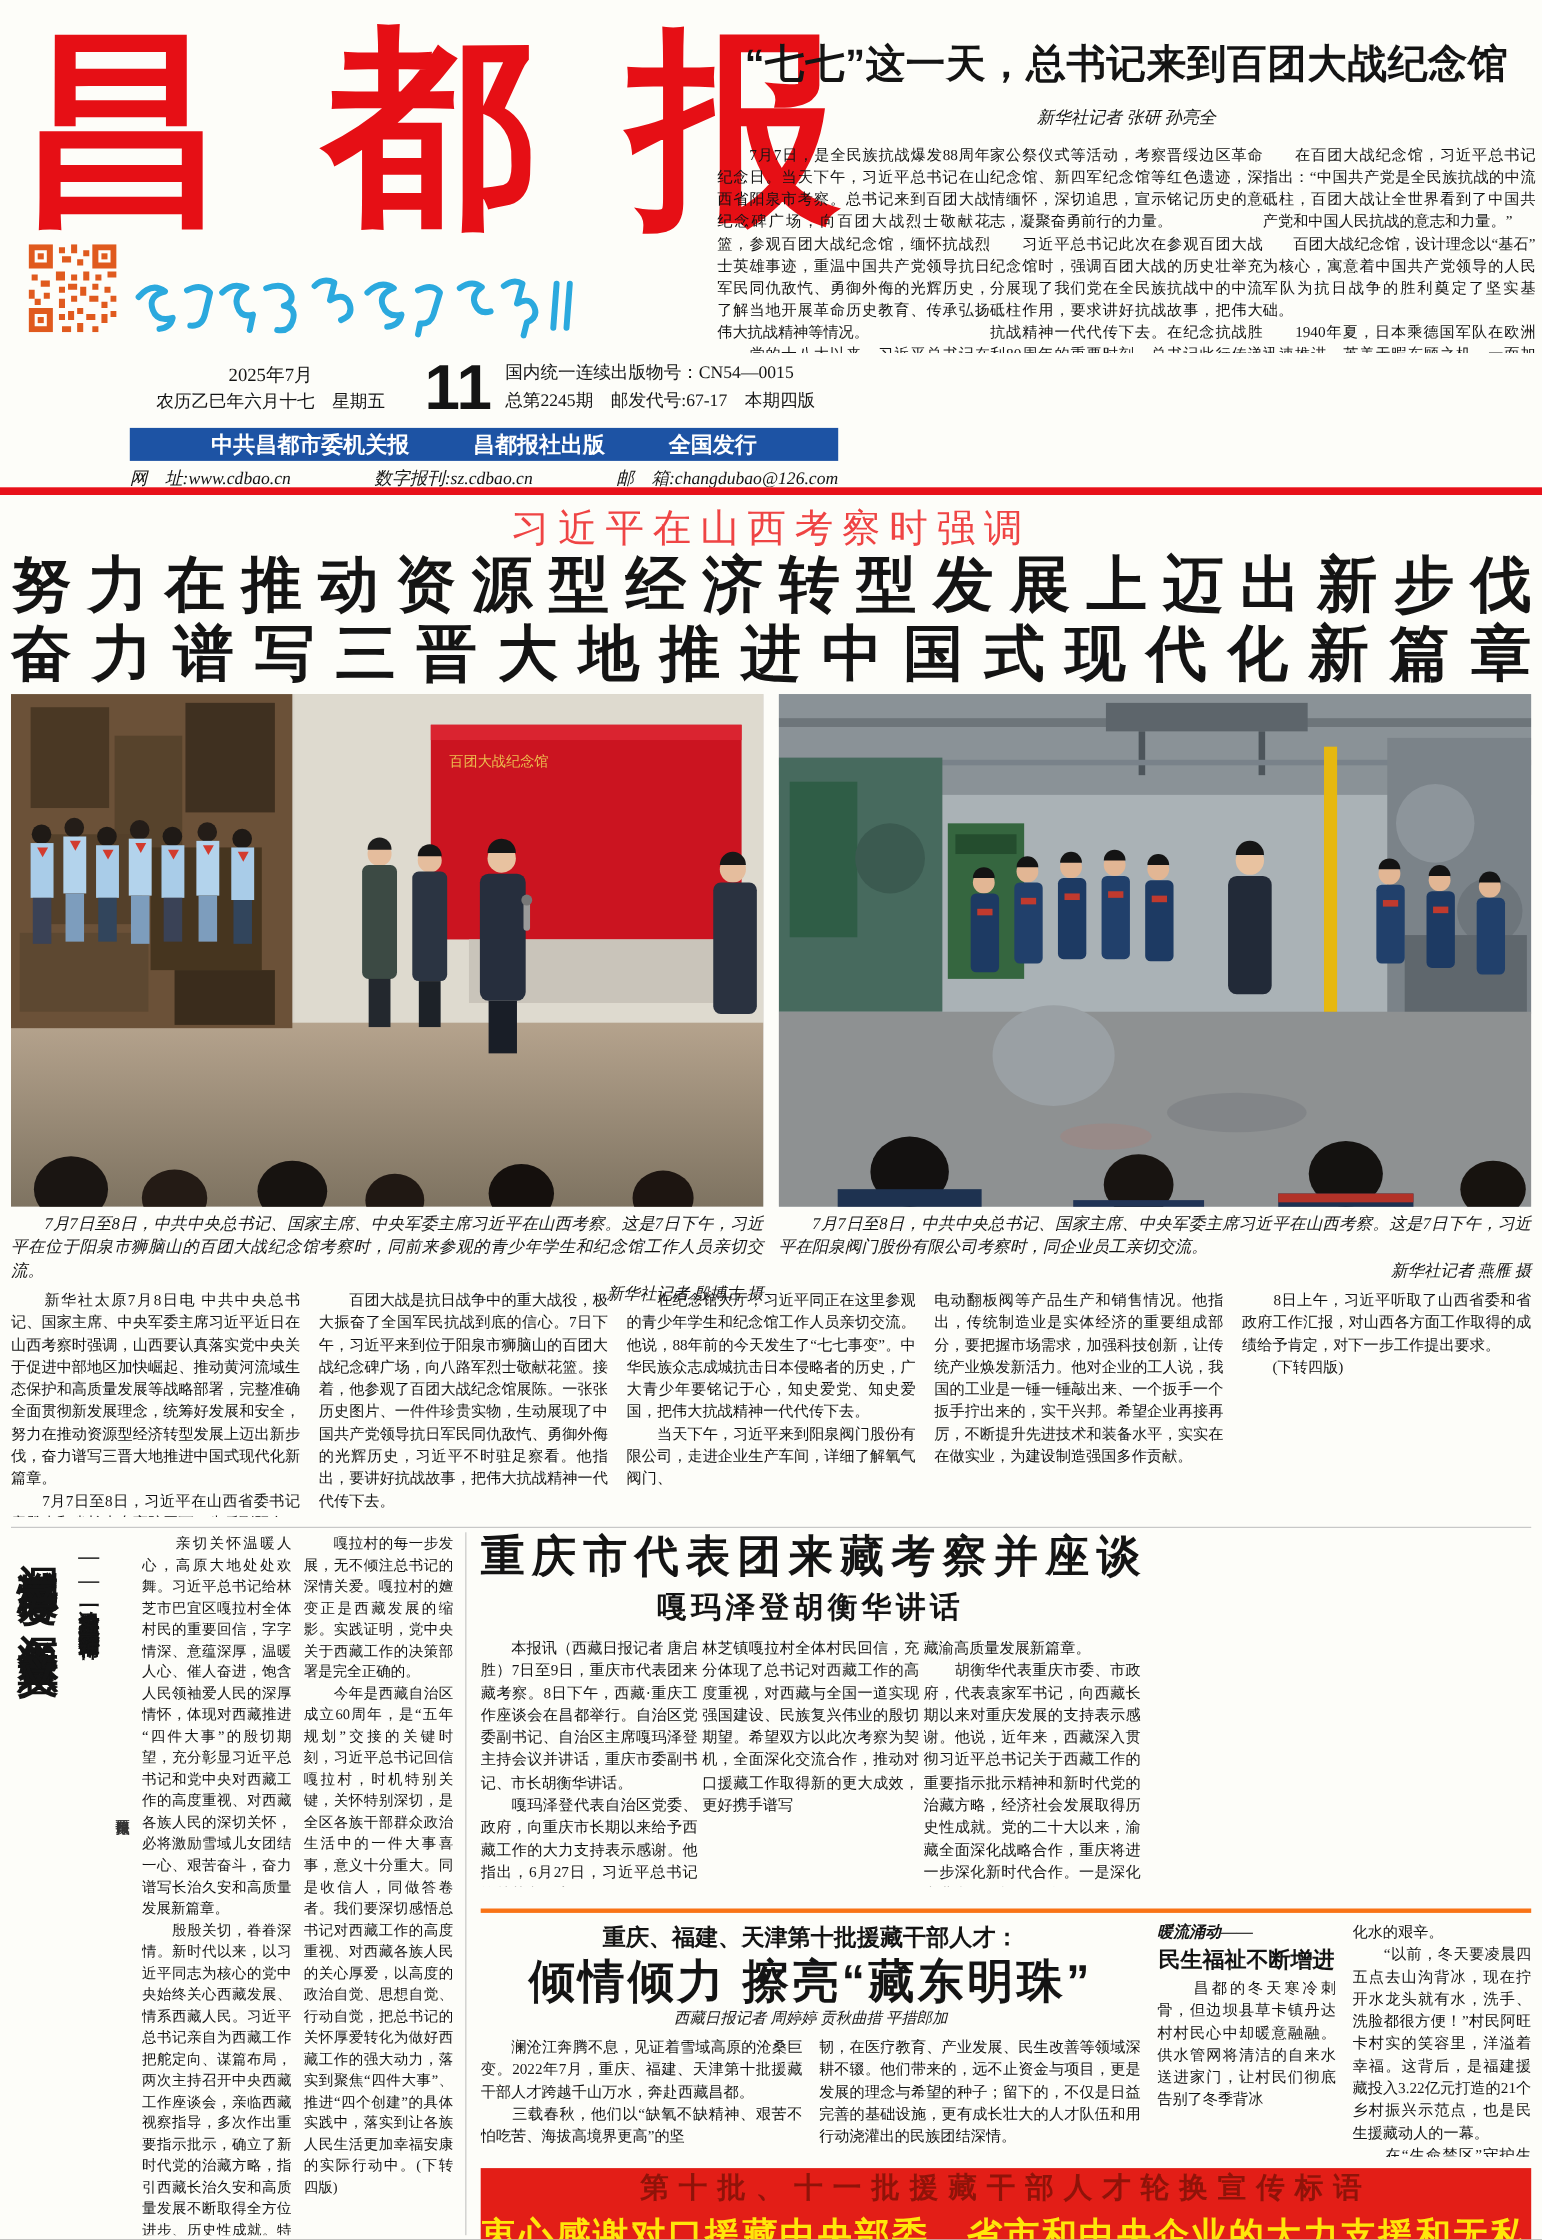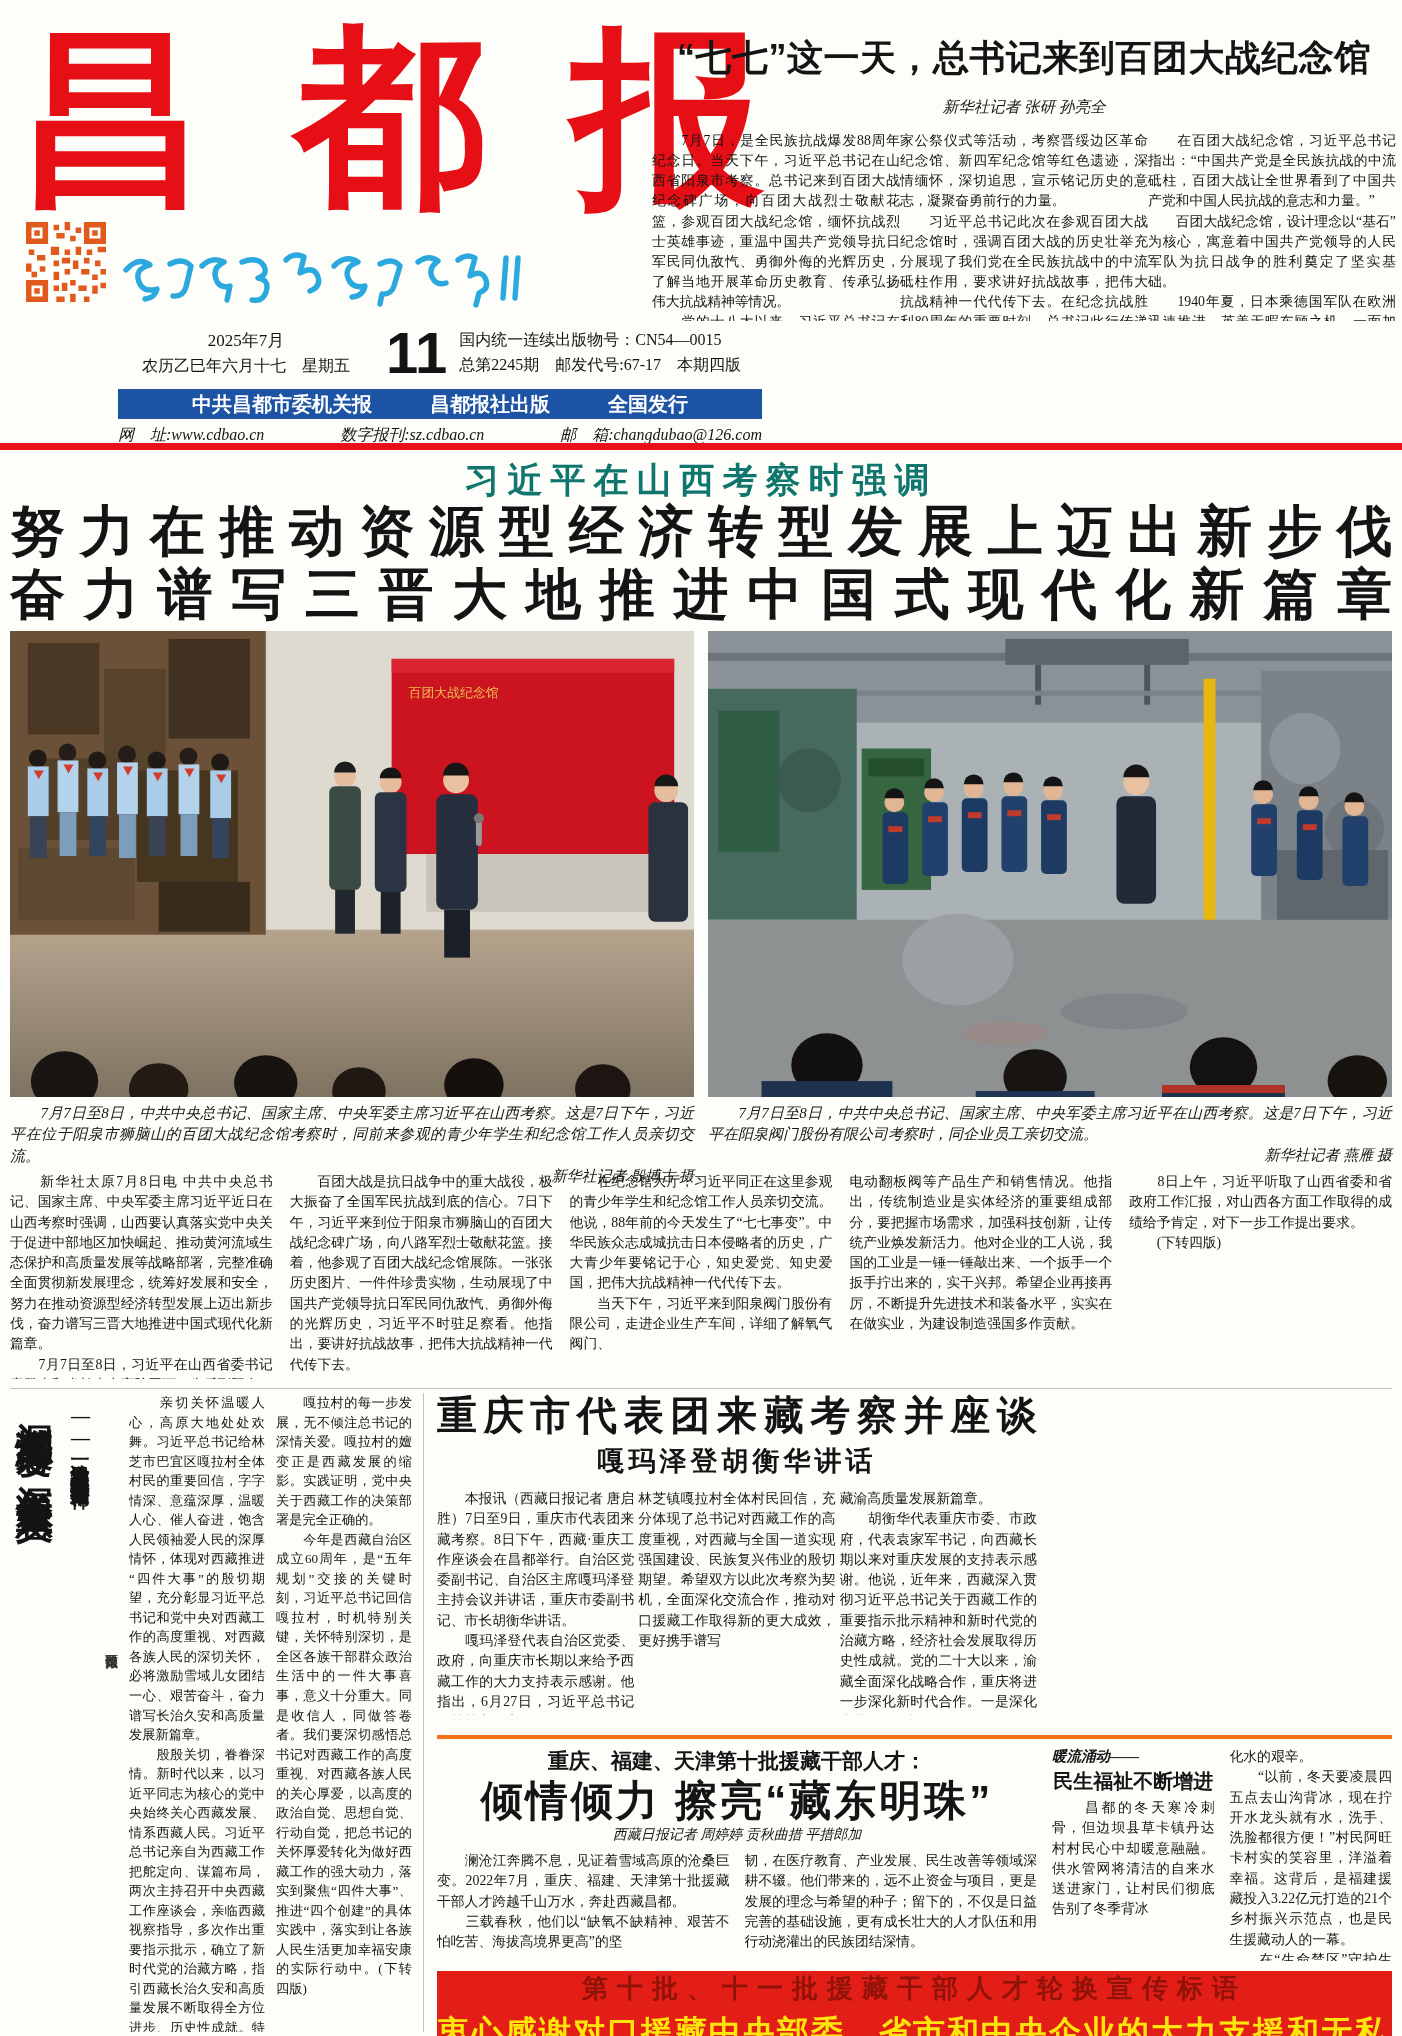--- a/index.html
+++ b/index.html
@@ -28,22 +28,22 @@
   
   .top-article{position:absolute;left:652px;top:34px;width:744px;}
   .ta-headline{font-size:36px;font-weight:900;letter-spacing:.5px;white-space:nowrap;text-align:center;}
   .ta-byline{text-align:center;font-size:15.5px;margin-top:14px;font-style:italic;}
   .ta-cols{display:flex;margin-top:13px;height:190px;}
   .ta-cols .col{flex:1;font-size:13.8px;line-height:1.46;}
 
   .red-rule{position:absolute;left:0;top:443px;width:100%;height:7px;background:#e8111a;}
 
   
-  .kicker{position:absolute;left:0;top:457px;width:100%;text-align:center;color:#0f766e;
-          font-size:35px;font-weight:bold;letter-spacing:8px;}
+  .kicker{position:absolute;left:0;top:457px;width:100%;text-align:center;color:#ef4444;
+          font-size:35px;font-weight:normal;letter-spacing:8px;}
   .lead-h1{position:absolute;left:10px;right:10px;font-size:55px;font-weight:900;line-height:1;
            text-align:justify;text-align-last:justify;}
   .lead-h1.a{top:504px;} .lead-h1.b{top:567px;}
   .photos{position:absolute;left:10px;top:631px;width:1382px;display:flex;gap:14px;}
   .photos figure{margin:0;flex:1;min-width:0;}
   .photo{display:block;width:100%;height:466px;background:#ccc;}
   .caption{margin-top:6px;font-size:15px;line-height:1.42;text-align:justify;font-style:italic;white-space:pre-line;}
   .credit{text-align:right;font-size:15px;font-style:italic;}
   .lead-body{position:absolute;left:10px;top:1172px;width:1382px;height:207px;display:flex;gap:17px;}
   .lead-body .col{flex:1;font-size:13.8px;line-height:1.47;}

